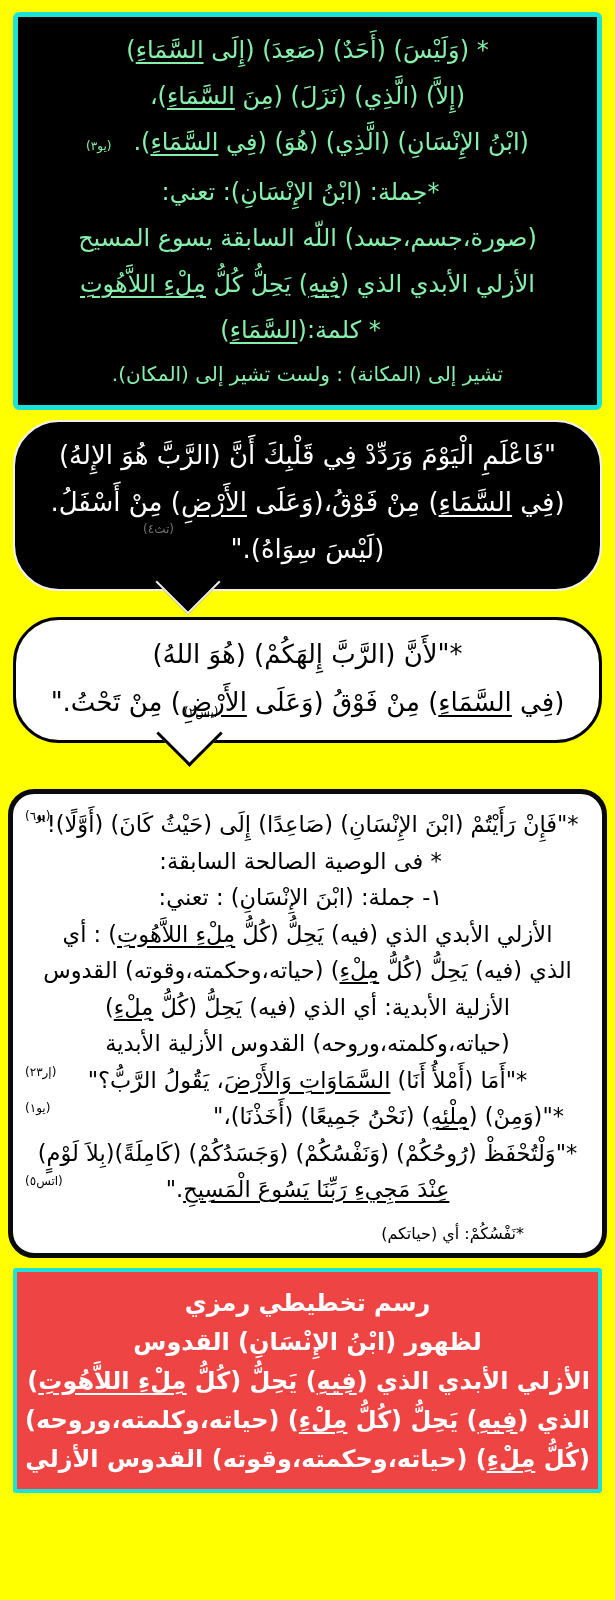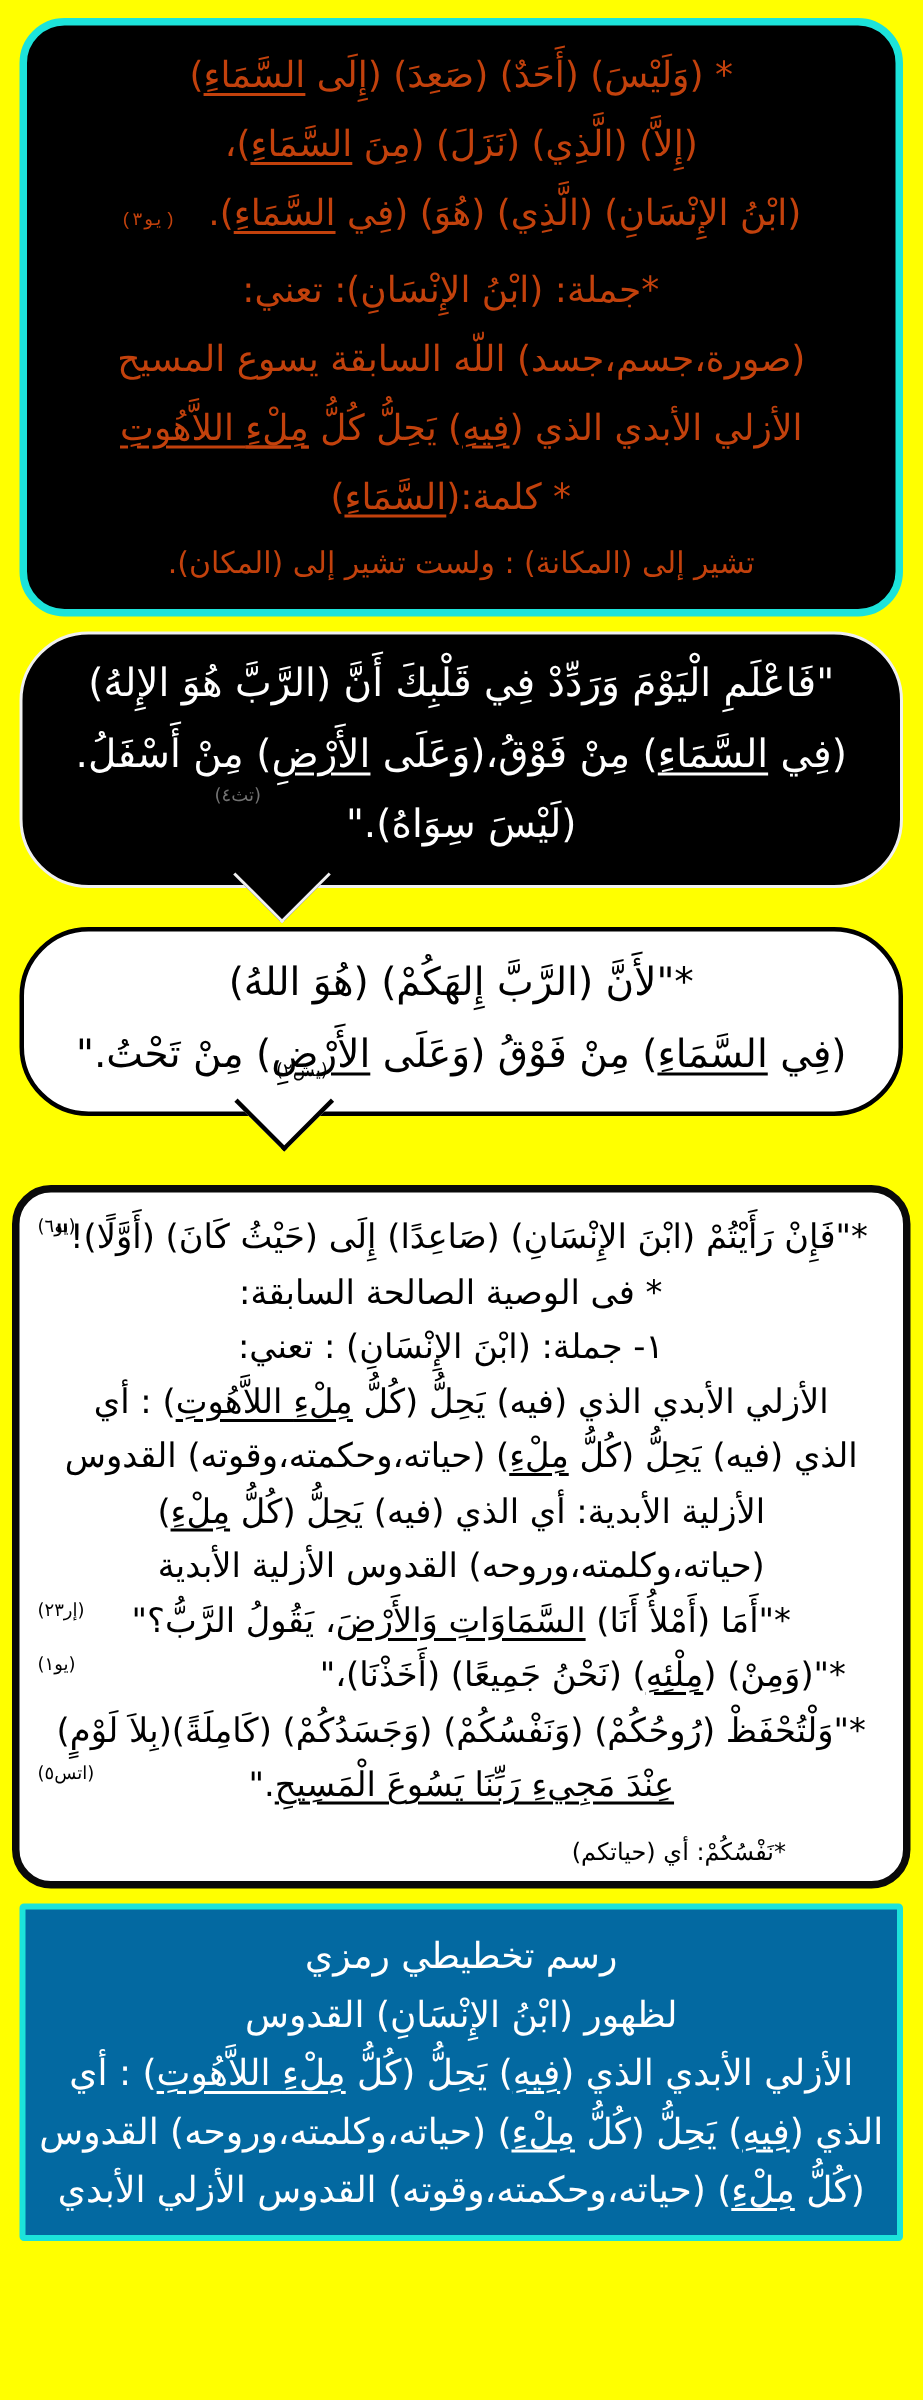--- a/index.html
+++ b/index.html
@@ -13,22 +13,22 @@
   .panel,.bubble{box-sizing:border-box;position:relative;}
   .line{position:relative;text-align:center;white-space:nowrap;}
   .al-right{text-align:center;padding-left:0;padding-right:14px;}
   .al-right-md{text-align:right;padding-right:30px;}
   .al-right-lg{text-align:right;padding-right:70px;}
   u{text-underline-offset:4px;text-decoration-thickness:2px;}
 
   
   #s1{
     margin:12px 13px 0;
-    background:#000;color:#c2410c;
-    border:5px solid #1ce3da;border-radius:30px;
+    background:#000;color:#86efac;
+    border:5px solid #1ce3da;border-radius:6px;
     padding:10px 10px 10px;
     font-size:24px;line-height:46px;
     overflow:hidden;
   }
   #s1 .small{font-size:20px;line-height:42px;font-weight:normal;}
 
   
   #s2{
     margin:10px 13px 0;
     background:#000;color:#fff;
@@ -62,28 +62,29 @@
     border:5px solid #0a0a0a;border-radius:26px;
     padding:12px 8px 6px;
     font-size:22.5px;line-height:36.5px;
     overflow:hidden;
   }
   #s4 .small{font-size:16px;line-height:26px;margin-top:13px;}
 
   
   #s5{
     margin:10px 13px 0;
-    background:#0369a1;color:#fff;
+    background:#ef4444;color:#fff;
     border:4px solid #1ce3da;border-radius:3px;
     padding:12px 8px 10px;
     font-size:24px;line-height:39px;
     overflow:hidden;
+    font-weight:bold;
   }
 
-  .inline-ref{font-size:12px;margin-right:22px;font-family:Liberation Mono, monospace;}
+  .inline-ref{font-size:12px;margin-right:22px;}
   .margin-ref{position:absolute;left:4px;bottom:8px;font-size:12px;}
 </style>
 </head>
 <body>
 
 <div id="s1" class="panel">
     <div class="line"><span>* (وَلَيْسَ) (أَحَدٌ) (صَعِدَ) (إِلَى <u>السَّمَاءِ</u>)</span></div>
     <div class="line"><span>(إِلاَّ)  (الَّذِي)  (نَزَلَ)  (مِنَ <u>السَّمَاءِ</u>)،</span></div>
     <div class="line"><span>(ابْنُ الإِنْسَانِ) (الَّذِي)  (هُوَ)  (فِي <u>السَّمَاءِ</u>).</span><span class="inline-ref">(يو٣)</span></div>
     <div class="line al-right"><span>*جملة: (ابْنُ الإِنْسَانِ): تعني:</span></div>

